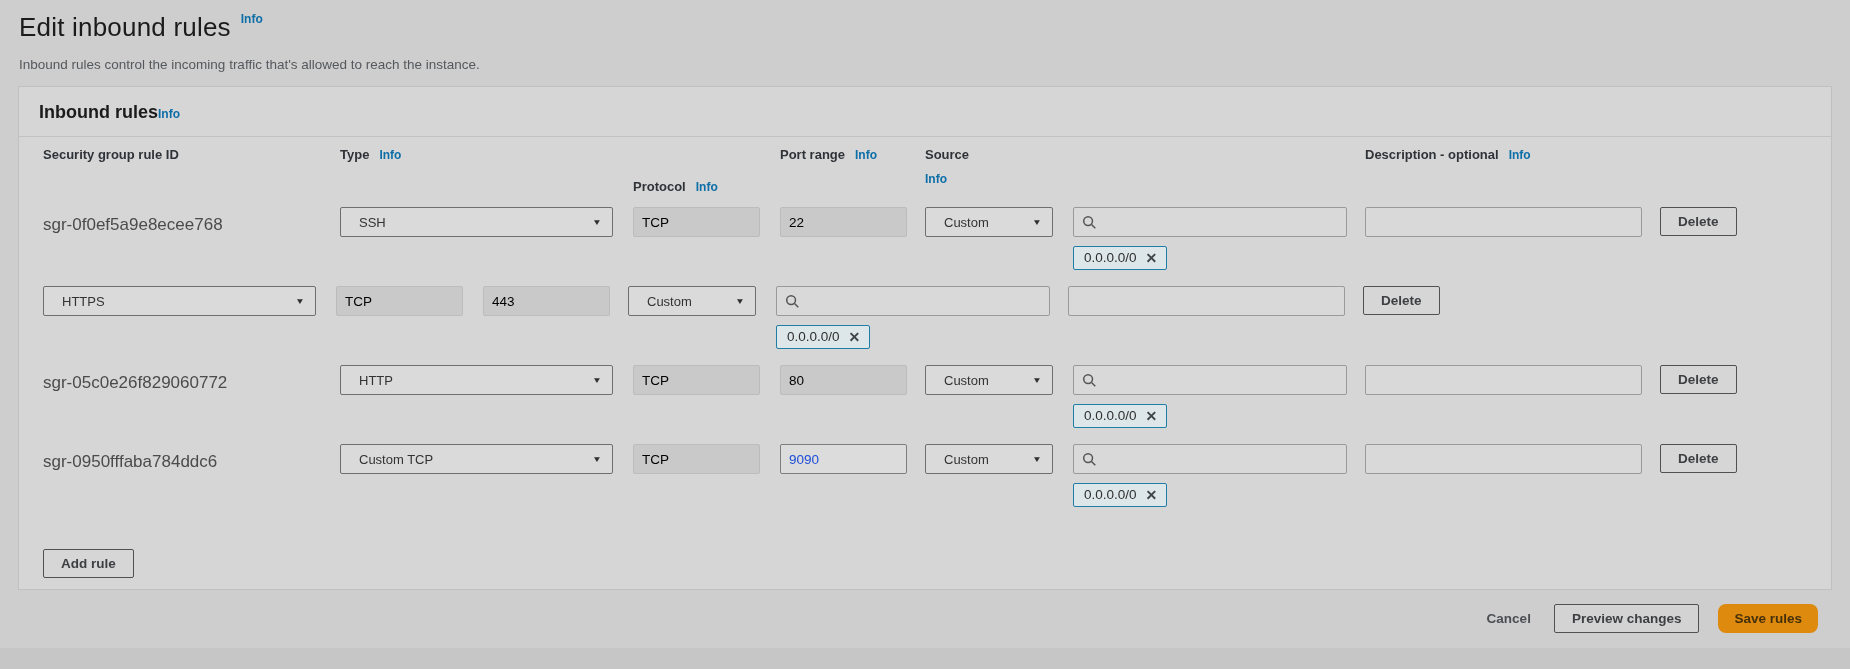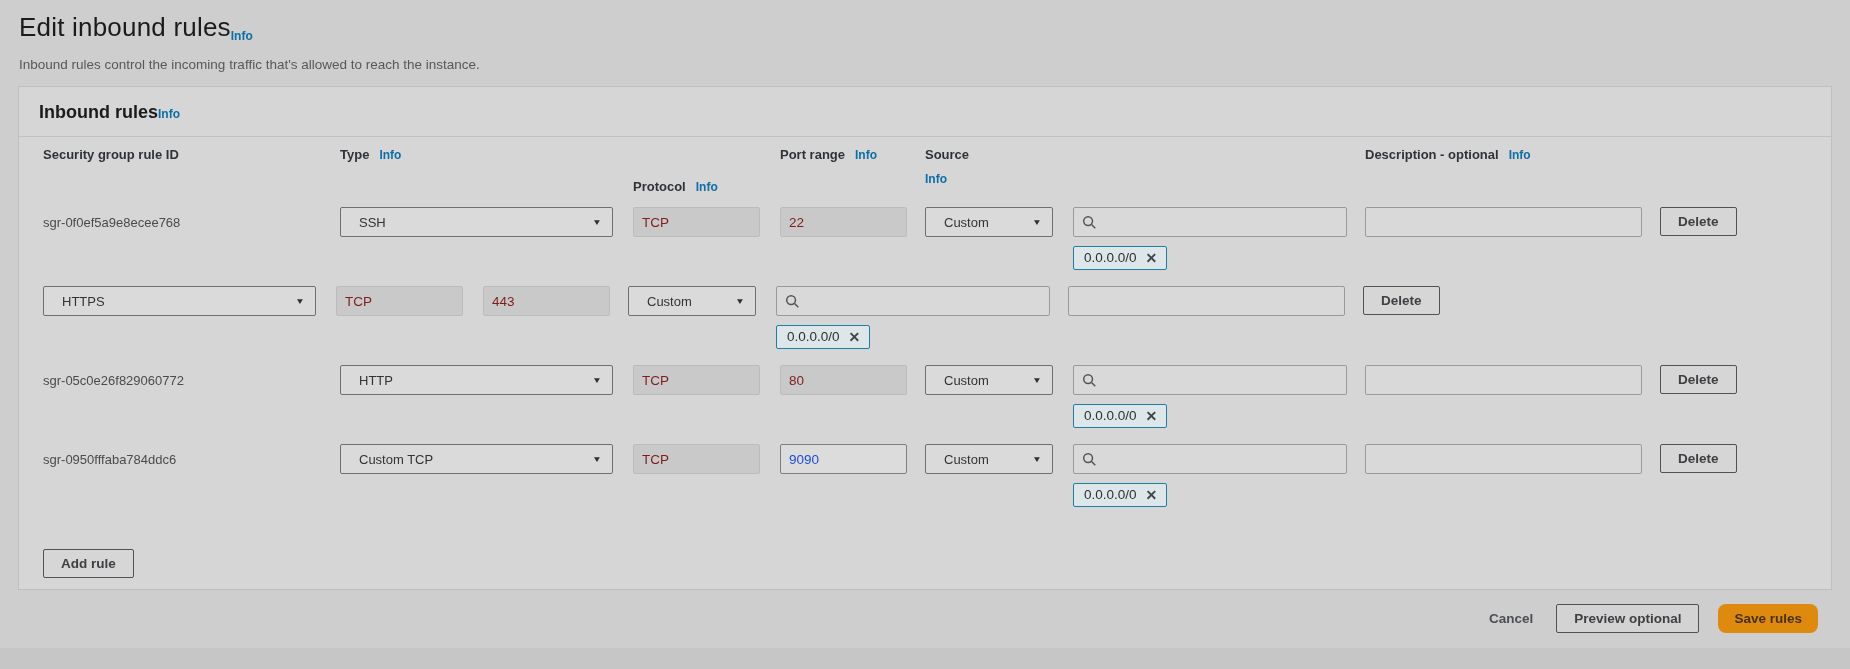--- a/index.html
+++ b/index.html
@@ -7,21 +7,21 @@
   body {
     background:#cecece;
     font-family:"Liberation Sans", sans-serif;
     color:#333;
     font-size:13px;
     position:relative;
   }
 
   
   .page-header { padding:12px 0 0 19px; }
-  .page-title-row { display:flex; align-items:flex-end; gap:0; }
+  .page-title-row { display:flex; align-items:flex-start; gap:10px; }
   .page-title { font-size:26px; font-weight:400; color:#1b1b1b; letter-spacing:0.2px; }
   .info-link { color:#0d6ea8; font-size:12px; font-weight:bold; cursor:pointer; text-decoration:none; }
   .page-subtitle { margin-top:14px; color:#55585c; font-size:13.5px; }
 
   
   .panel {
     position:absolute; left:18px; right:18px; top:86px; height:504px;
     background:#d6d6d6;
     border:1px solid #c0c0c0;
   }
@@ -39,21 +39,21 @@
   .c-type  { width:273px; margin-right:20px; }
   .c-proto { width:127px; margin-right:20px; }
   .c-port  { width:127px; margin-right:18px; }
   .c-src   { width:128px; margin-right:20px; }
   .c-srcval{ width:274px; margin-right:18px; display:flex; flex-direction:column; gap:9px; align-items:flex-start; }
   .c-desc  { width:277px; margin-right:18px; }
   .c-del   { width:90px; }
 
   .hcell { font-weight:bold; color:#2f3338; font-size:13px; display:flex; align-items:baseline; gap:10px; }
 
-  .rule-id { padding-top:8px; color:#4b4b4b; font-size:13px; }
+  .rule-id { padding-top:8px; color:#4b4b4b; font-size:17px; }
 
   .select {
     height:30px; width:100%;
     background:#dadada;
     border:1px solid #6f6f6f;
     border-radius:2px;
     display:flex; align-items:center; justify-content:space-between;
     padding:0 10px 0 18px;
     color:#333; cursor:pointer;
   }
@@ -64,21 +64,21 @@
     border:1px solid #9a9a9a;
     background:#d9d9d9;
     border-radius:2px;
     padding:0 8px;
     font-family:"Liberation Sans", sans-serif;
     font-size:13.5px; color:#1d4ed8;
   }
   .tinput:disabled {
     background:#c9c9c9;
     border:1px solid #bcbcbc;
-    color:#7f1d1d;
+    color:#000000;
   }
   .port-edit { border:1px solid #7e7e7e; background:#dcdcdc; }
 
   .searchbox {
     height:30px; width:100%;
     border:1px solid #9a9a9a; border-radius:2px;
     background:#d9d9d9;
     display:flex; align-items:center; gap:6px; padding:0 8px;
   }
   .searchbox input {
@@ -310,17 +310,17 @@
     </div>
   </div>
 
   <div class="add-rule-wrap">
     <button class="btn">Add rule</button>
   </div>
 </div>
 
 <div class="footer-actions">
   <button class="link-btn">Cancel</button>
-  <button class="btn" style="background:#d3d3d3;">Preview optional</button>
+  <button class="btn" style="background:#d3d3d3;">Preview changes</button>
   <button class="btn-primary">Save rules</button>
 </div>
 
 <div class="bottom-strip"></div>
 
 </body></html>

